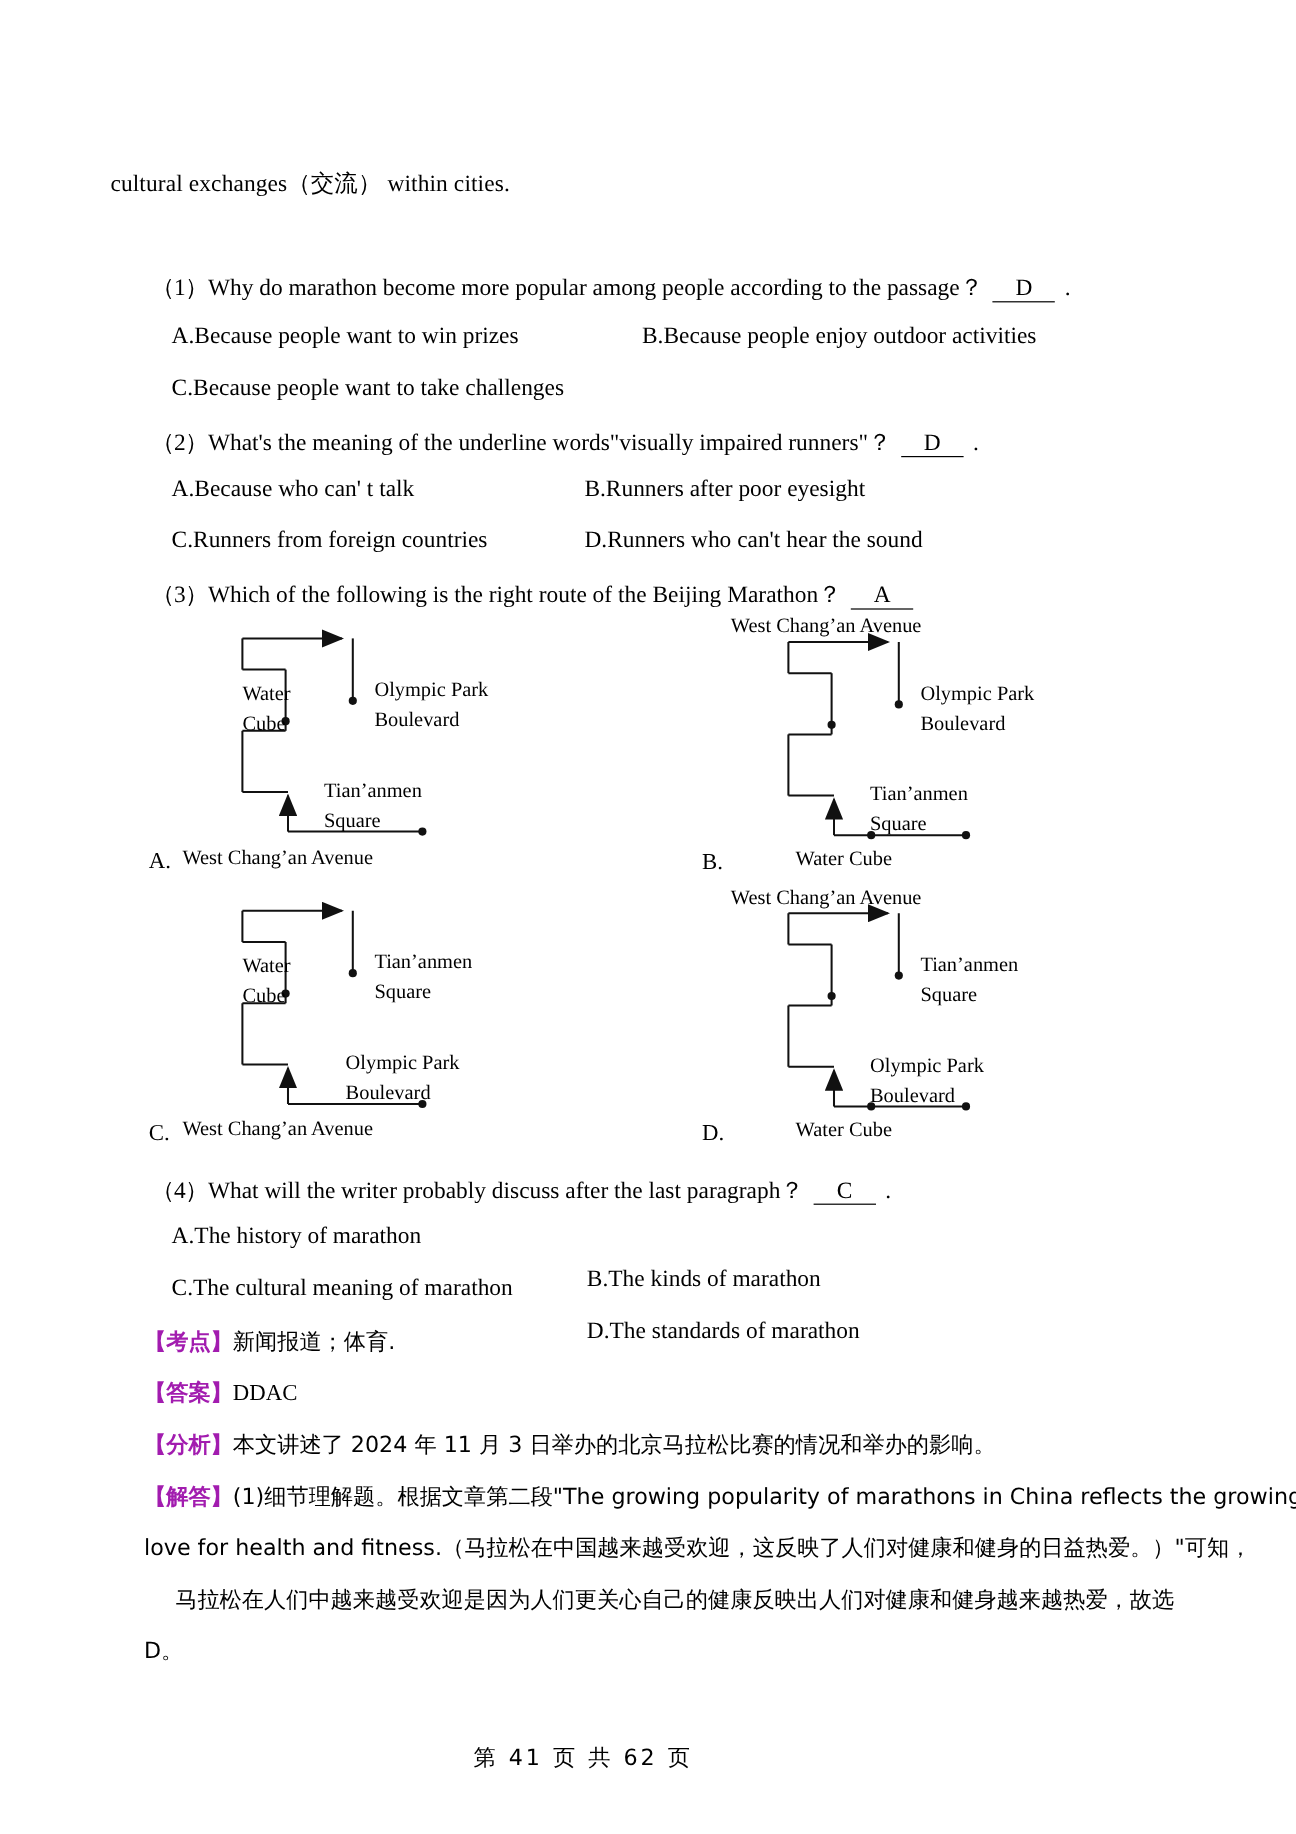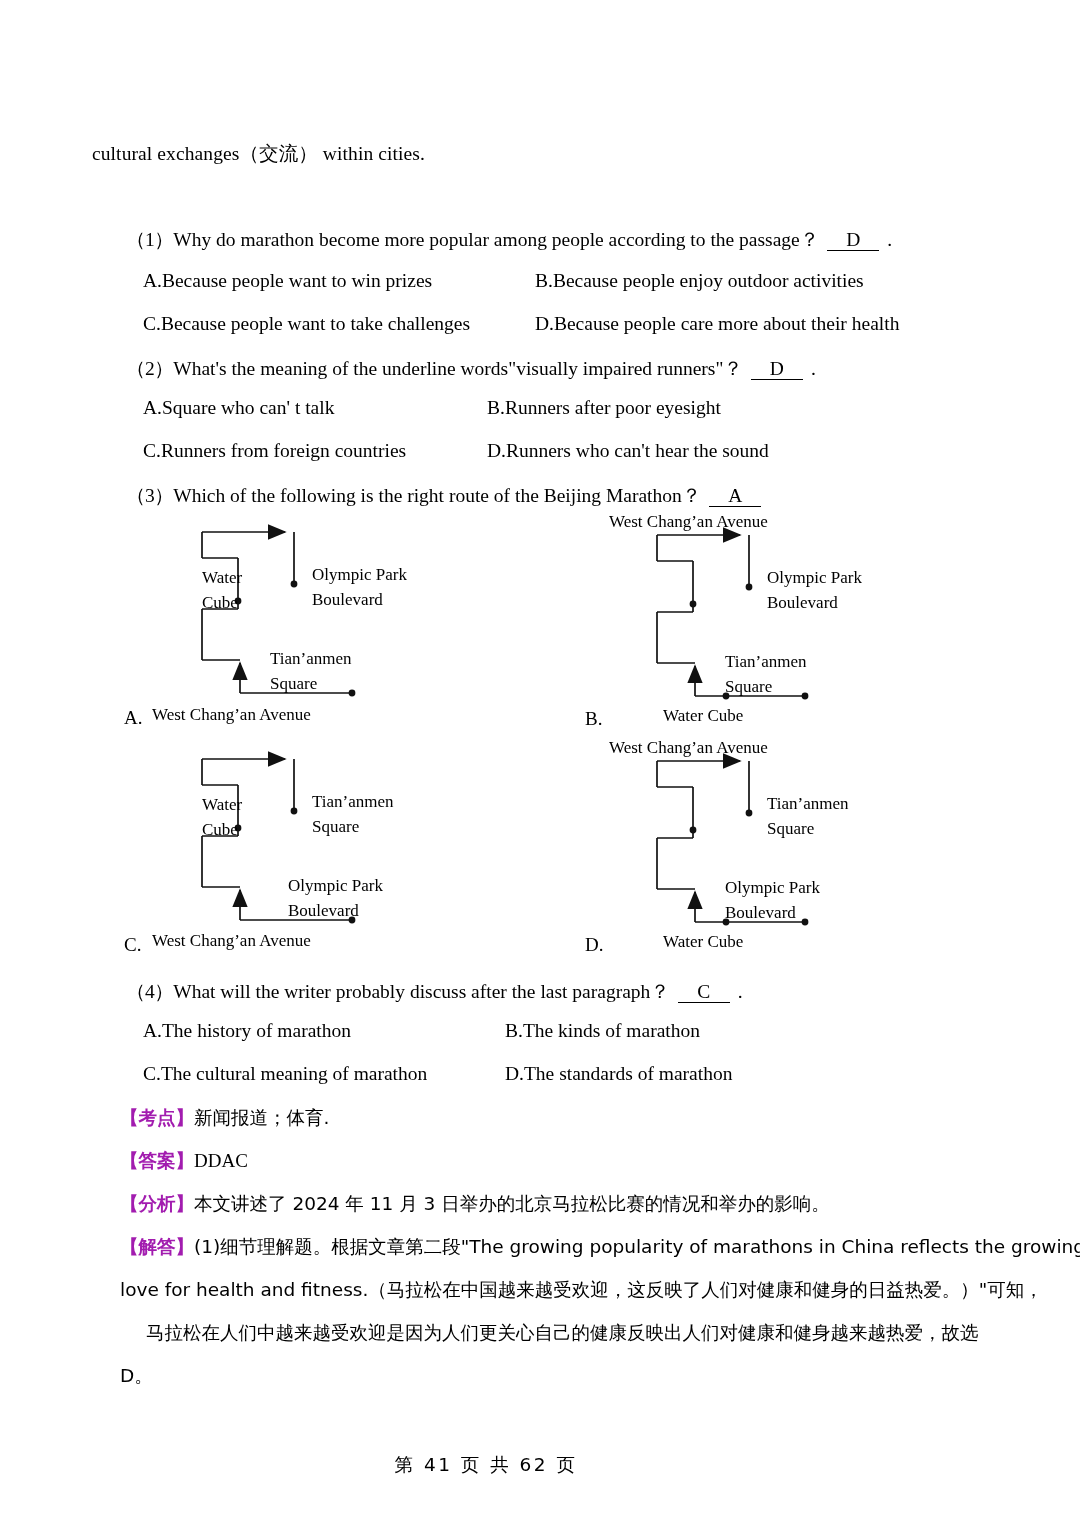--- a/index.html
+++ b/index.html
@@ -55,21 +55,21 @@
   }
 
   .opt-row {
     position: absolute;
     font-size: 19.5px;
     white-space: nowrap;
   }
   .opt-left  { left: 143px; }
   .opt-rightA { left: 535px; }
   .opt-rightB { left: 487px; }
-  .opt-right4 { left: 505px; }
+  .opt-right4 { left: 489px; margin-top: 36px; }
 
   
   .diagram {
     position: absolute;
     width: 470px;
     height: 230px;
   }
   .diagram svg { display: block; }
   .diag-label {
     position: absolute;
@@ -111,26 +111,25 @@
 <div class="page">
 
   <div class="abs lead-line body-text">cultural exchanges（交流）  within cities.</div>
 
   <div class="abs q-line" style="top:226px;">
     <span class="q-num">（1）</span><span>Why do marathon become more popular among people according to the passage？</span><span class="ans-blank">D</span><span>.</span>
   </div>
   <div class="opt-row opt-left" style="top:270px;">A.Because people want to win prizes</div>
   <div class="opt-row opt-rightA" style="top:270px;">B.Because people enjoy outdoor activities</div>
   <div class="opt-row opt-left" style="top:313px;">C.Because people want to take challenges</div>
-  <div class="opt-row opt-rightA" style="top:313px;">D.Because people care more about their health</div>
 
   <div class="abs q-line" style="top:355px;">
     <span class="q-num">（2）</span><span>What's the meaning of the underline words"visually impaired runners"？</span><span class="ans-blank">D</span><span>.</span>
   </div>
-  <div class="opt-row opt-left" style="top:397px;">A.Square who can' t talk</div>
+  <div class="opt-row opt-left" style="top:397px;">A.Because who can' t talk</div>
   <div class="opt-row opt-rightB" style="top:397px;">B.Runners after poor eyesight</div>
   <div class="opt-row opt-left" style="top:440px;">C.Runners from foreign countries</div>
   <div class="opt-row opt-rightB" style="top:440px;text-align:right;">D.Runners who can't hear the sound</div>
 
   <div class="abs q-line" style="top:482px;">
     <span class="q-num">（3）</span><span>Which of the following is the right route of the Beijing Marathon？</span><span class="ans-blank">A</span>
   </div>
 
   <div class="diagram" style="left:130px; top:520px;">
     <svg width="470" height="215" viewBox="0 0 470 215">

